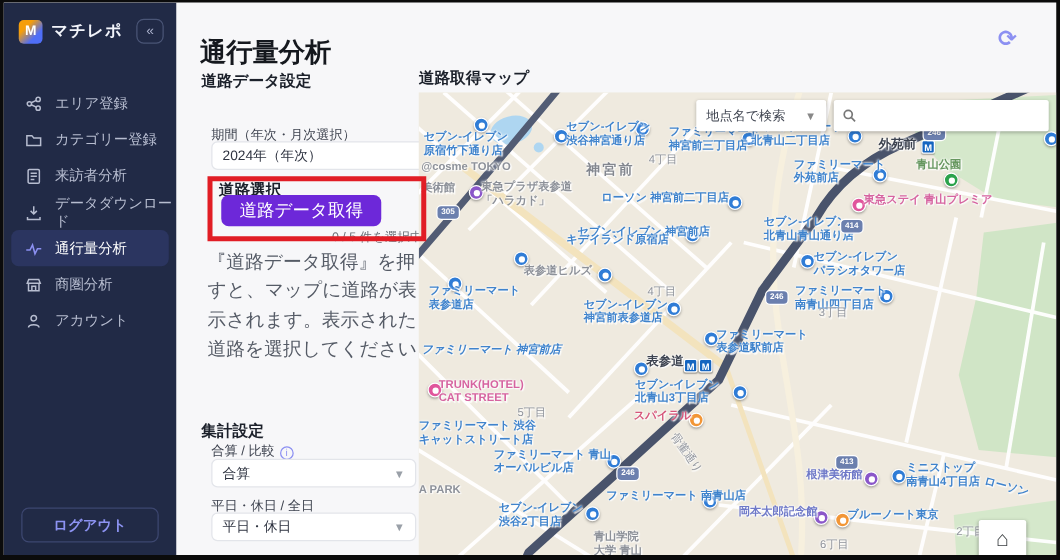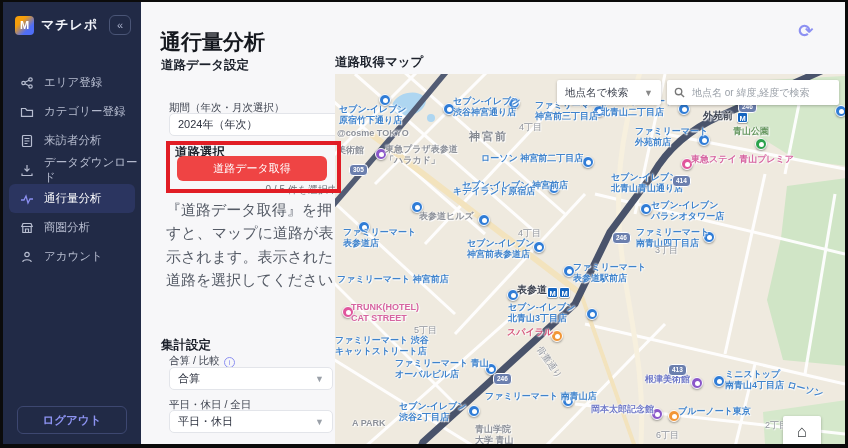--- a/index.html
+++ b/index.html
@@ -25,22 +25,22 @@
   
   .page-title{position:absolute;left:157px;top:12px;font-size:21px;font-weight:bold;color:#15181e;}
   .refresh-btn{position:absolute;left:791px;top:17px;width:24px;height:24px;border:none;background:transparent;
     color:#8c90f2;font-size:18px;font-weight:bold;cursor:pointer;padding:0;}
   .sec-title{position:absolute;font-size:12.5px;font-weight:bold;color:#1c212b;}
   .desc{position:absolute;font-size:10px;color:#9aa0a8;line-height:1.4;}
   .fld-label{position:absolute;font-size:10.5px;color:#3f4450;}
   .dropdown{position:absolute;height:23px;background:#fff;border:1px solid #e3e5ea;border-radius:5px;
     display:flex;align-items:center;padding:0 8px;font-size:11px;color:#2e3340;cursor:pointer;}
   .dropdown .caret{margin-left:auto;color:#9aa0a8;font-size:9px;}
-  .fetch-btn{position:absolute;left:174px;top:154px;width:150px;height:25px;background:#ef4444;border:none;border-radius:6px;
-    color:#fff;font-size:11px;cursor:pointer;}
+  .fetch-btn{position:absolute;left:174px;top:154px;width:128px;height:25px;background:#6d28d9;border:none;border-radius:6px;
+    color:#fff;font-size:14px;cursor:pointer;}
   .sel-status{position:absolute;left:205px;top:181px;width:130px;text-align:right;font-size:10px;color:#6b7077;}
   .help{position:absolute;left:163px;top:196px;width:178px;font-size:15px;color:#555b66;line-height:1.55;}
   .info-i{display:inline-block;width:11px;height:11px;border:1px solid #8c90f2;border-radius:50%;color:#8c90f2;
     font-size:8px;line-height:10px;text-align:center;margin-left:4px;vertical-align:-1px;font-style:normal;}
   .annotation{position:absolute;left:163px;top:139px;width:175px;height:52px;border:4px solid #e11d25;z-index:60;pointer-events:none;}
 
   
   .map-title{position:absolute;left:332px;top:52px;font-size:12.5px;font-weight:bold;color:#1c212b;}
   .map{position:absolute;left:332px;top:72px;width:510px;height:370px;background:#efeadf;overflow:hidden;cursor:grab;}
   .map svg.base{position:absolute;left:0;top:0;}
@@ -249,39 +249,39 @@
           <span class="mlabel t-place" style="left: 50px; top: 70px;">東急プラザ表参道
 「ハラカド」</span>
           <span class="mlabel t-store" style="left: 146px; top: 79px;">ローソン 神宮前二丁目店</span>
           <span class="mlabel t-store" style="left: 127px; top: 106px;">セブン-イレブン 神宮前店</span>
           <span class="mlabel t-store" style="left: 86px; top: 112px; margin-left: 32px;">キデイランド原宿店</span>
           <span class="mlabel t-place" style="left: 84px; top: 137px;">表参道ヒルズ</span>
           <span class="mlabel t-store" style="left: 8px; top: 153px;">ファミリーマート
 表参道店</span>
           <span class="mlabel t-store" style="left: 132px; top: 164px;">セブン-イレブン
 神宮前表参道店</span>
-          <span class="mlabel t-store" style="left: 2px; top: 200px;">ファミリーマート 神宮前店</span>
+          <span class="mlabel t-store" style="left: 2px; top: 200px; font-style: italic;">ファミリーマート 神宮前店</span>
           <span class="mlabel t-hotel" style="left: 16px; top: 228px;">TRUNK(HOTEL)
 CAT STREET</span>
           <span class="mlabel t-station" style="left: 182px; top: 210px;">表参道</span>
           <span class="mlabel t-store" style="left: 173px; top: 228px;">セブン-イレブン
 北青山3丁目店</span>
           <span class="mlabel t-store" style="left: 301px; top: 153px;">ファミリーマート
 南青山四丁目店</span>
           <span class="mlabel t-district" style="left: 320px; top: 171px;">3丁目</span>
           <span class="mlabel t-store" style="left: 238px; top: 188px;">ファミリーマート
 表参道駅前店</span>
           <span class="mlabel t-district" style="left: 79px; top: 251px;">5丁目</span>
           <span class="mlabel t-attraction" style="left: 172px; top: 253px;">スパイラル</span>
           <span class="mlabel t-district" style="left: 196px; top: 283px; transform: rotate(55deg);">骨董通り</span>
           <span class="mlabel t-store" style="left: 0px; top: 261px;">ファミリーマート 渋谷
 キャットストリート店</span>
           <span class="mlabel t-store" style="left: 60px; top: 284px;">ファミリーマート 青山
 オーバルビル店</span>
-          <span class="mlabel t-place" style="left: 17px; top: 312px; margin-top: 32px;">A PARK</span>
+          <span class="mlabel t-place" style="left: 0px; top: 312px;">A PARK</span>
           <span class="mlabel t-store" style="left: 150px; top: 317px;">ファミリーマート 南青山店</span>
           <span class="mlabel t-store" style="left: 64px; top: 327px;">セブン-イレブン
 渋谷2丁目店</span>
           <span class="mlabel t-place" style="left: 140px; top: 350px;">青山学院
 大学 青山</span>
           <span class="mlabel t-poi" style="left: 310px; top: 300px;">根津美術館</span>
           <span class="mlabel t-store" style="left: 390px; top: 295px;">ミニストップ
 南青山4丁目店</span>
           <span class="mlabel t-store" style="left: 452px; top: 310px; transform: rotate(15deg);">ローソン</span>
           <span class="mlabel t-poi" style="left: 256px; top: 330px;">岡本太郎記念館</span>
@@ -331,19 +331,18 @@
 
     <div class="map-search-mode">
       <span>地点名で検索</span>
       <span class="caret">▼</span>
     </div>
     <div class="map-search-box">
       <svg width="11" height="11" viewBox="0 0 12 12" fill="none" stroke="#777" stroke-width="1.5">
             <circle cx="5" cy="5" r="3.5"></circle>
             <path d="M7.8 7.8 11 11"></path>
           </svg>
-      <input type="text" placeholder="地点名 or 緯度,経度で検索" style="">
     </div>
     <button class="home-btn"><span>⌂</span></button>
   </div>
 
 </div>
 </div>
 
 </body></html>

